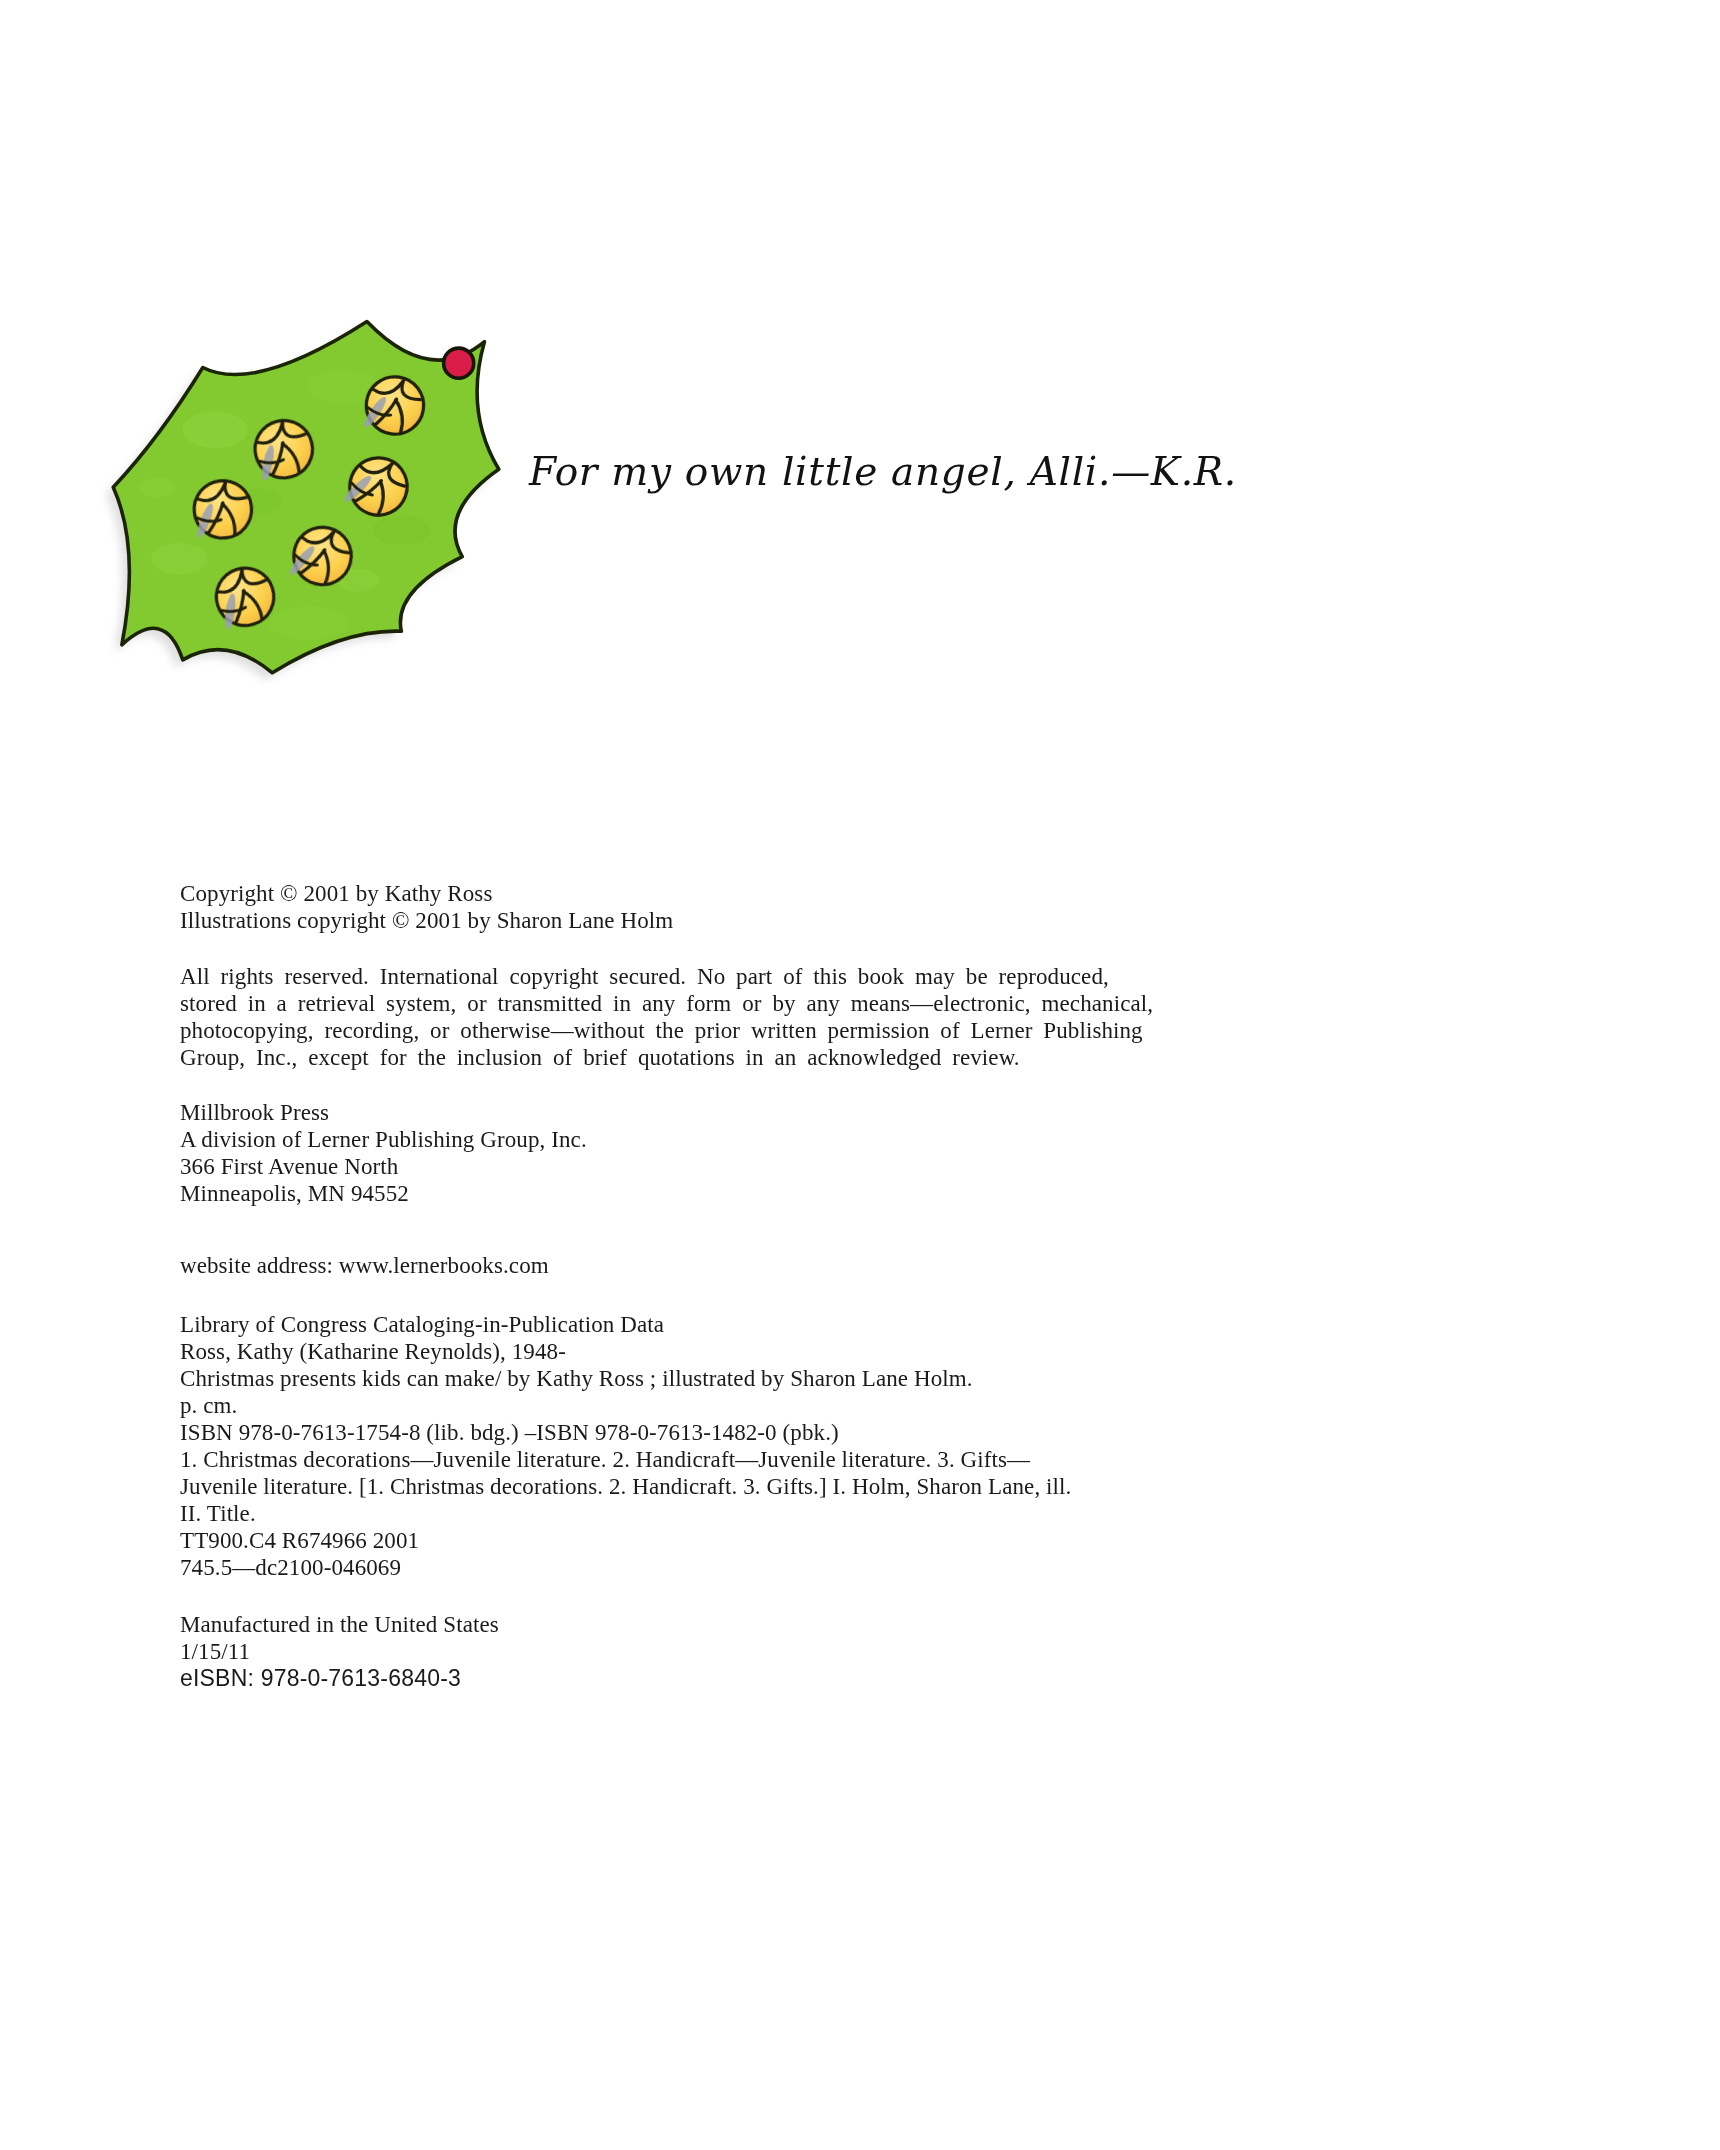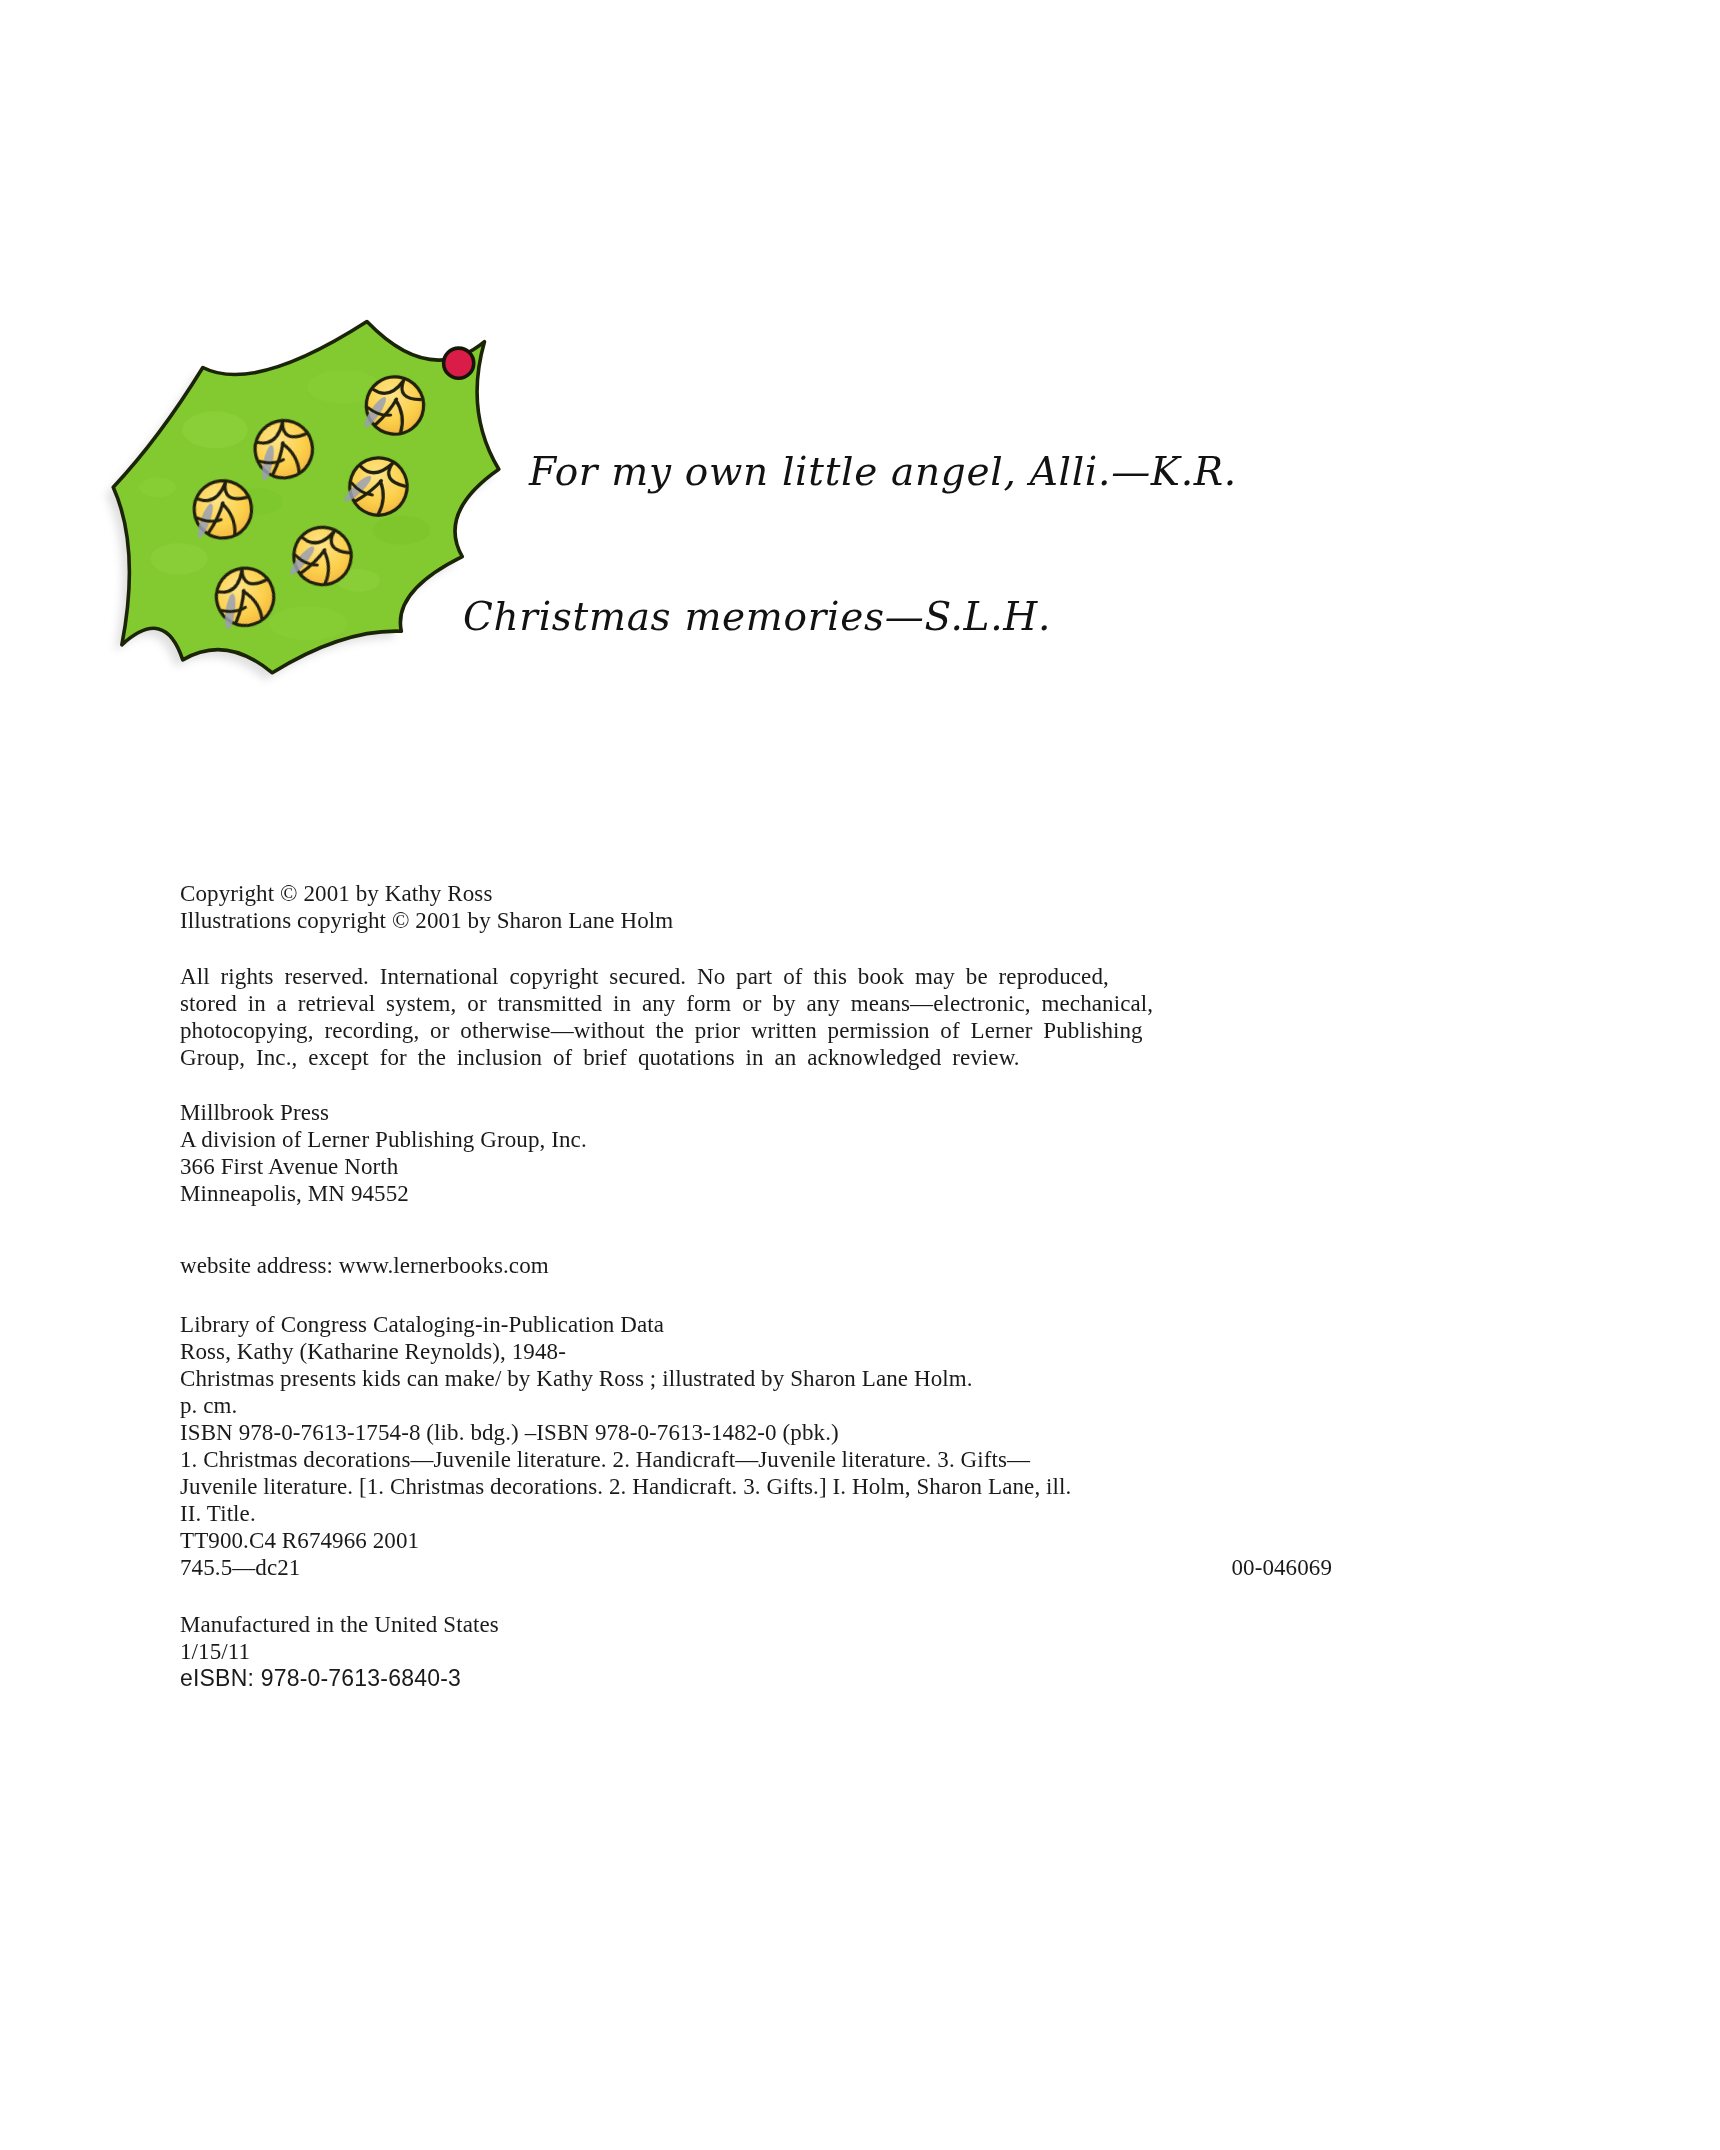--- a/index.html
+++ b/index.html
@@ -37,21 +37,21 @@
     white-space:nowrap;
   }
   .blk-copyright{top:880px;}
   .blk-rights{top:963px;word-spacing:5px;}
   .blk-publisher{top:1099px;}
   .blk-website{top:1252px;}
   .blk-loc{top:1311px;}
   .blk-manufacture{top:1611px;}
   .row-split{
     display:flex;
-    justify-content:space-between;
+    justify-content:flex-start;
     width:1152px;
     white-space:nowrap;
   }
   .sans{font-family:"Liberation Sans", sans-serif;letter-spacing:0.2px;}
 </style>
 </head>
 <body>
 
 <div class="page">
 
@@ -95,21 +95,20 @@
     <use href="#bell" transform="translate(396,627) rotate(-14)"></use>
     <use href="#bell" transform="translate(528,679) rotate(20)"></use>
     <use href="#bell" transform="translate(311,711) rotate(-6)"></use>
     <use href="#bell" transform="translate(450,776) rotate(14)"></use>
     <use href="#bell" transform="translate(342,833) rotate(-18)"></use>
 
     <circle cx="640" cy="507" r="21" fill="#d91c48" stroke="#161608" stroke-width="5"></circle>
   </svg>
 
   <div class="ded ded1">For my own little angel, Alli.—K.R.</div>
-  <div class="ded ded3">Christmas memories—S.L.H.</div>
 
   <div class="tblock blk-copyright">
     <div>Copyright © 2001 by Kathy Ross</div>
     <div>Illustrations copyright © 2001 by Sharon Lane Holm</div>
   </div>
 
   <div class="tblock blk-rights">
     <div>All rights reserved. International copyright secured. No part of this book may be reproduced,</div>
     <div>stored in a retrieval system, or transmitted in any form or by any means—electronic, mechanical,</div>
     <div>photocopying, recording, or otherwise—without the prior written permission of Lerner Publishing</div>

